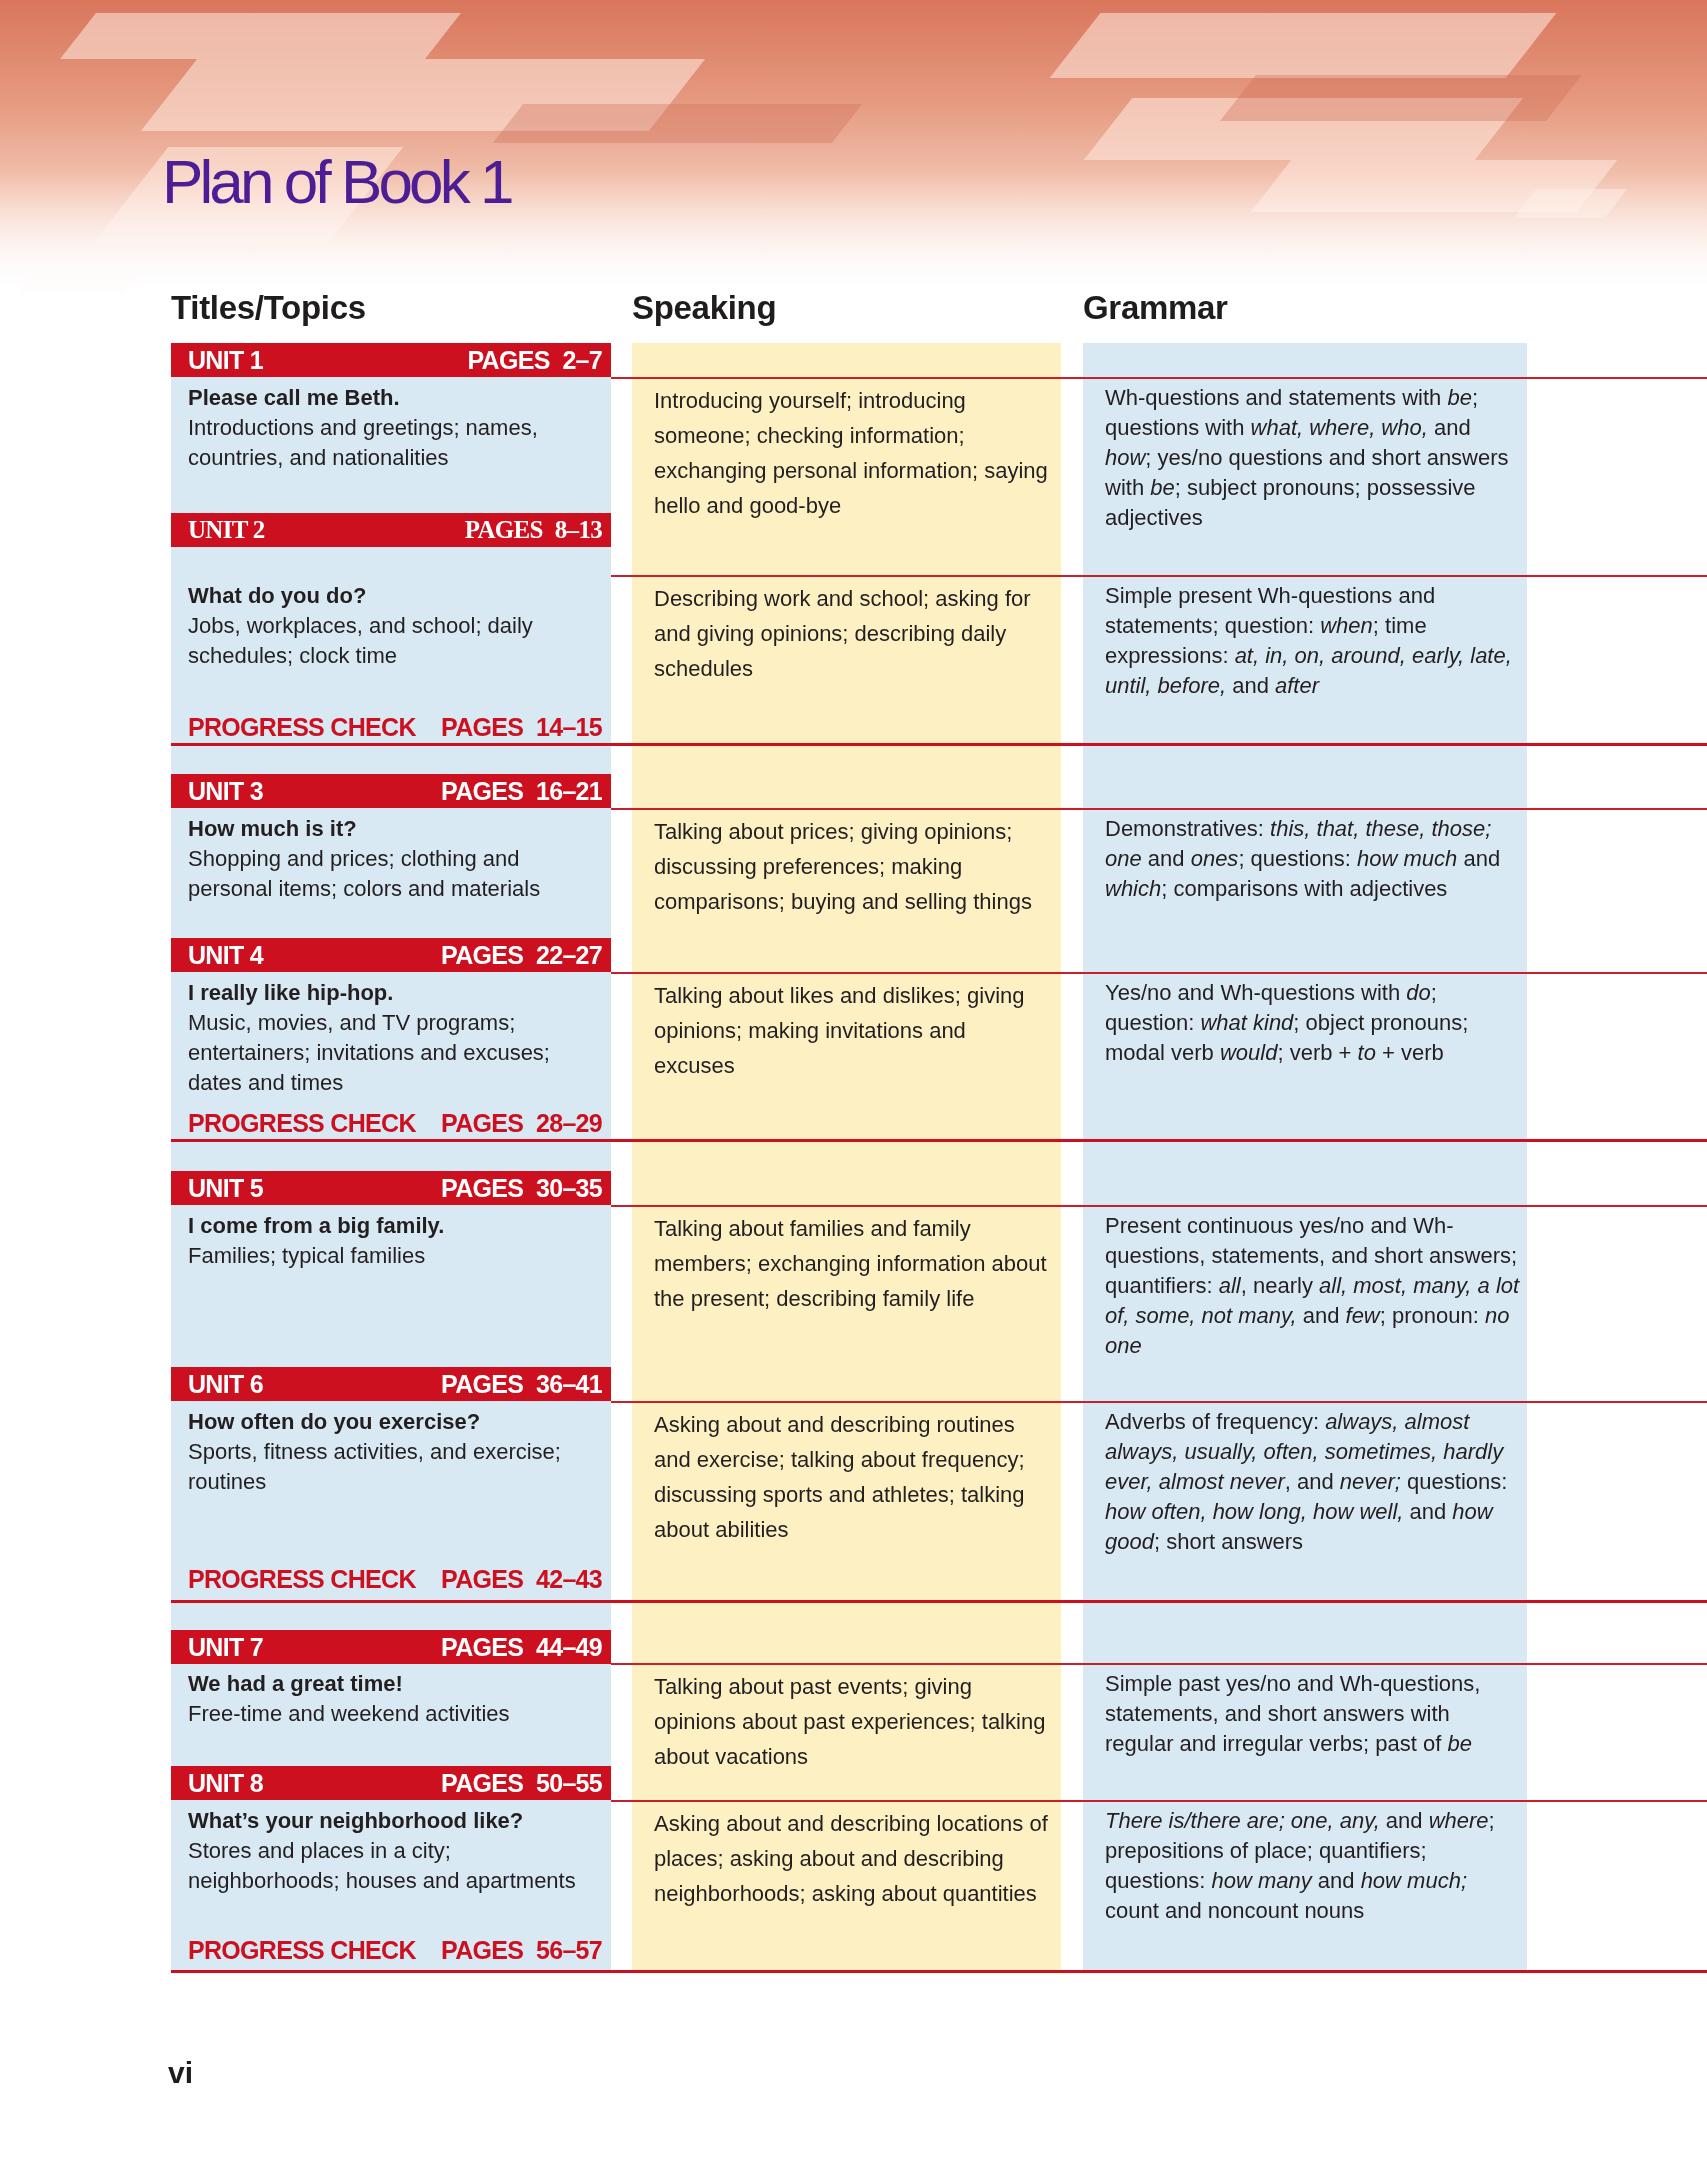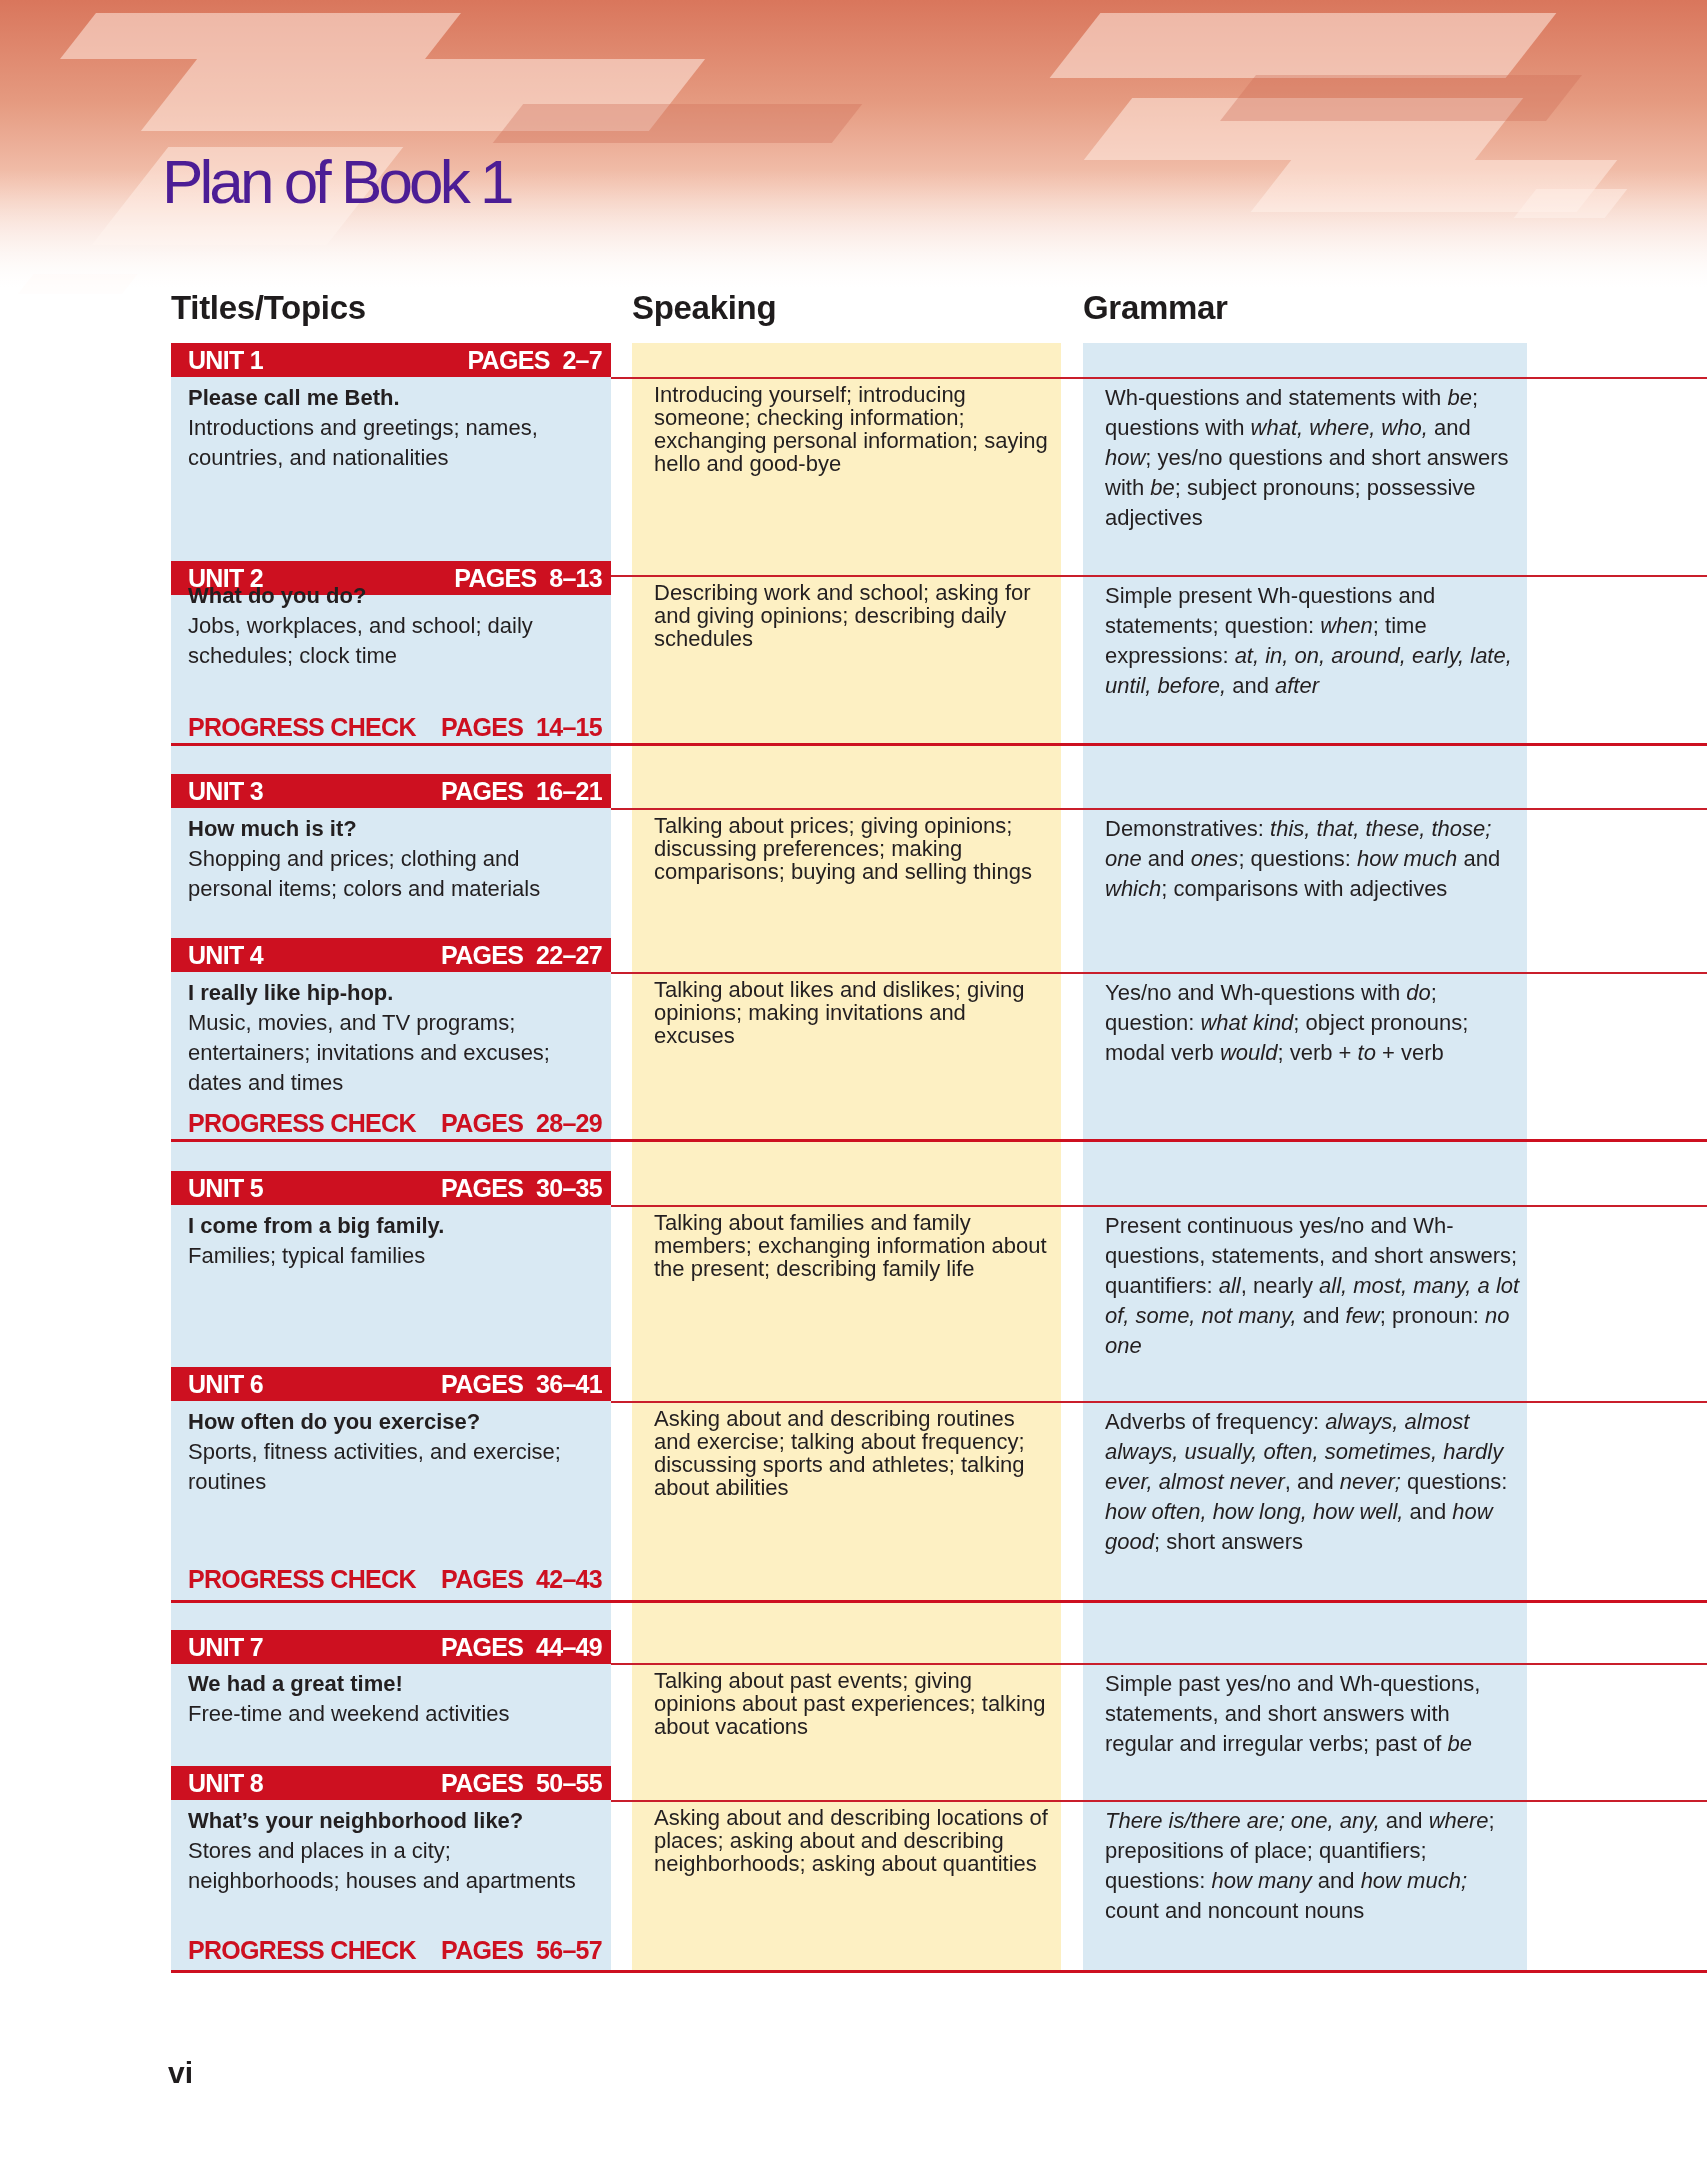--- a/index.html
+++ b/index.html
@@ -39,21 +39,21 @@
     font-weight:700; font-size:25px; letter-spacing:-0.7px;
     display:flex; align-items:center; justify-content:space-between; box-sizing:border-box;
     padding:0 9px 0 17px;
   }
   .unit-bar .pages { word-spacing:6.5px; }
   .thin-line { position:absolute; left:611px; right:0; height:2px; background:#c91e2b; }
   .thick-line { position:absolute; left:171px; right:0; height:3.3px; background:#cd1020; }
 
   .topic-block { position:absolute; left:188px; width:417px; font-size:22px; line-height:30px; }
   .topic-block .t-title { font-weight:700; display:block; }
-  .speak-block { position:absolute; left:654px; width:397px; font-size:22px; line-height:23px; }
+  .speak-block { position:absolute; left:654px; width:397px; font-size:22px; line-height:35px; }
   .gram-block { position:absolute; left:1105px; width:417px; font-size:22px; line-height:30px; }
   .gram-block i { font-style:italic; }
 
   .progress-row {
     position:absolute; left:188px; width:414px; height:30px;
     display:flex; justify-content:space-between; align-items:center;
     color:#cd1020; font-weight:700; font-size:25px; letter-spacing:-0.7px;
   }
   .progress-row .pages { word-spacing:6.5px; }
   .folio { position:absolute; left:168px; top:2056px; font-size:30px; font-weight:700; color:#1f1c1d; }
@@ -88,21 +88,21 @@
 
 <div id="rows">
     <div class="unit-bar" style="top:343px;">
       <span>UNIT 1</span>
       <span class="pages">PAGES  2–7</span>
     </div>
     <div class="thin-line" style="top:377px;"></div>
     <div class="topic-block" style="top:383px;"><span class="t-title">Please call me Beth.</span><span>Introductions and greetings; names, countries, and nationalities</span></div>
     <div class="speak-block" style="top:383px;">Introducing yourself; introducing someone; checking information; exchanging personal information; saying hello and good-bye</div>
     <div class="gram-block" style="top:383px;">Wh-questions and statements with <i>be</i>; questions with <i>what, where, who,</i> and <i>how</i>; yes/no questions and short answers with <i>be</i>; subject pronouns; possessive adjectives</div>
-    <div class="unit-bar" style="top:561px;">
+    <div class="unit-bar" style="top:513px;font-family:Liberation Serif, serif;">
       <span>UNIT 2</span>
       <span class="pages">PAGES  8–13</span>
     </div>
     <div class="thin-line" style="top:575px;"></div>
     <div class="topic-block" style="top:581px;"><span class="t-title">What do you do?</span><span>Jobs, workplaces, and school; daily schedules; clock time</span></div>
     <div class="speak-block" style="top:581px;">Describing work and school; asking for and giving opinions; describing daily schedules</div>
     <div class="gram-block" style="top:581px;">Simple present Wh-questions and statements; question:  <i>when</i>; time expressions:  <i>at, in, on, around, early, late, until, before,</i> and <i>after</i></div>
     <div class="unit-bar" style="top:774px;">
       <span>UNIT 3</span>
       <span class="pages">PAGES  16–21</span>

